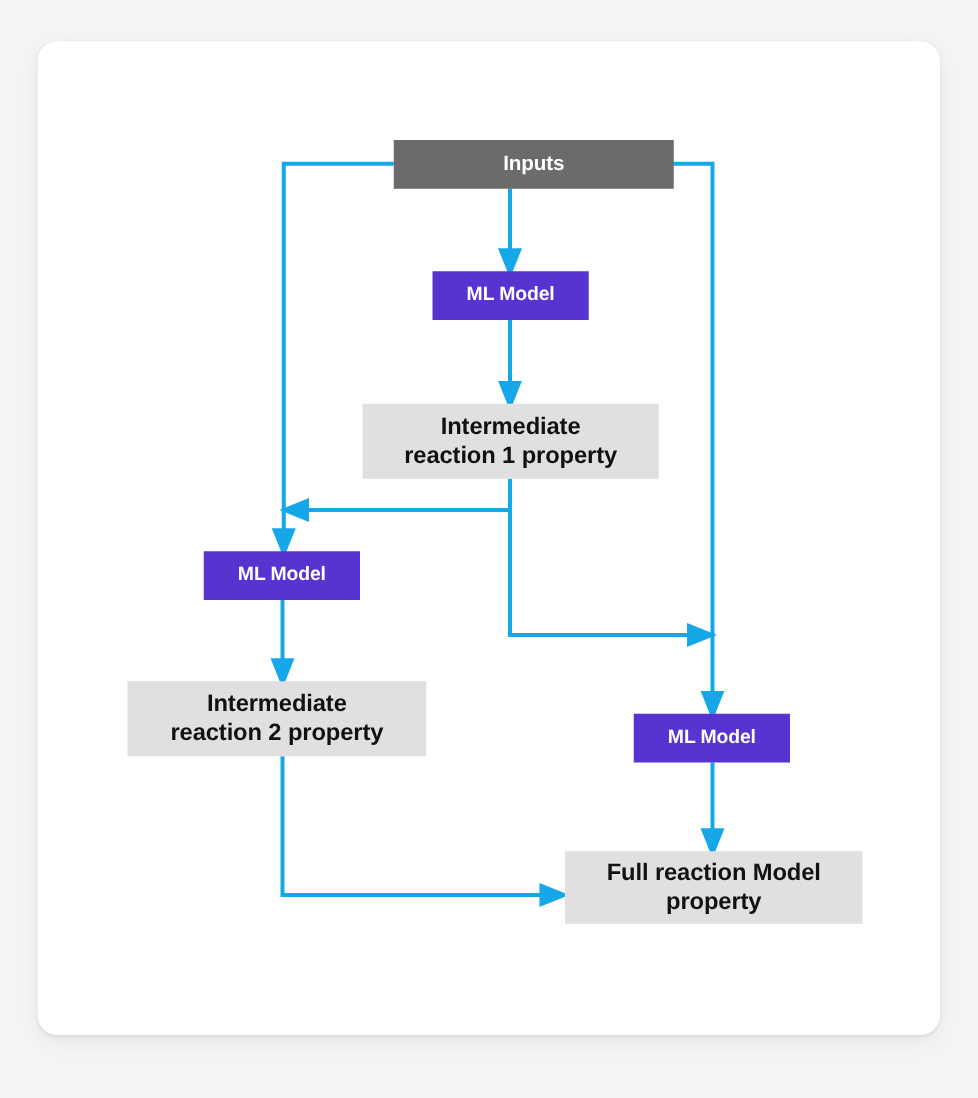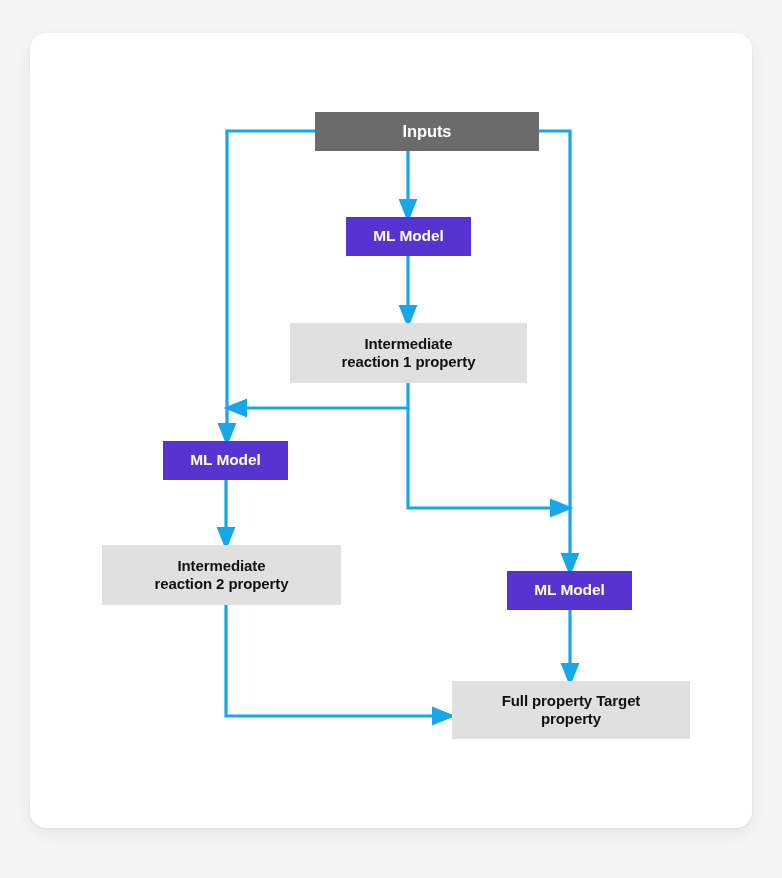--- a/index.html
+++ b/index.html
@@ -51,21 +51,21 @@
   }
   .node-model {
     background: #5733cf;
     color: #ffffff;
     font-size: 15.5px;
     font-weight: bold;
   }
   .node-data {
     background: #e0e0e0;
     color: #111111;
-    font-size: 15px;
+    font-size: 19px;
     font-weight: bold;
     padding: 0 22px;
   }
   .node-label { display: block; white-space: pre-line; }
 </style>
 </head>
 <body>
 
 <div id="screen">
 
@@ -121,17 +121,17 @@
   <div class="node node-data" style="left:102px; top:545px; width:239px; height:60px;">
     <span class="node-label">Intermediate
 reaction 2 property</span>
   </div>
 
   <div class="node node-model" style="left:507px; top:571px; width:125px; height:39px;">
     <span class="node-label">ML Model</span>
   </div>
 
   <div class="node node-data" style="left:452px; top:681px; width:238px; height:58px;">
-    <span class="node-label">Full property Target
+    <span class="node-label">Full reaction Model
 property</span>
   </div>
 
 </div>
 
 </body></html>

